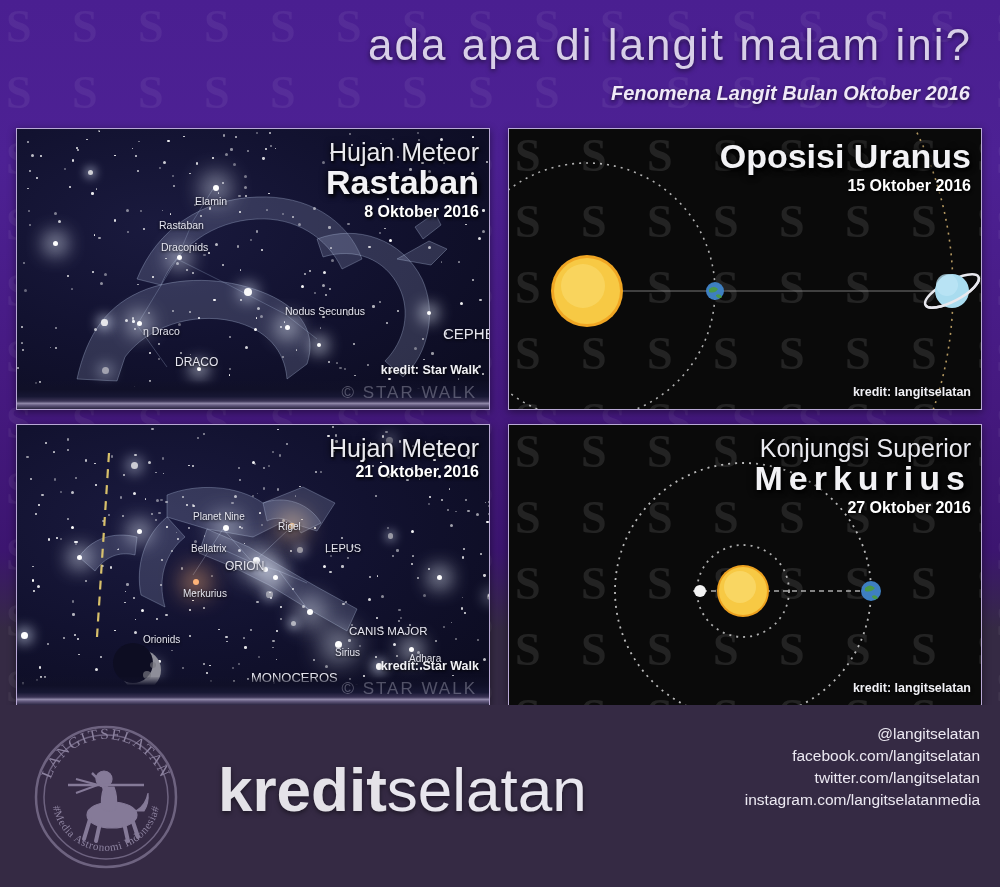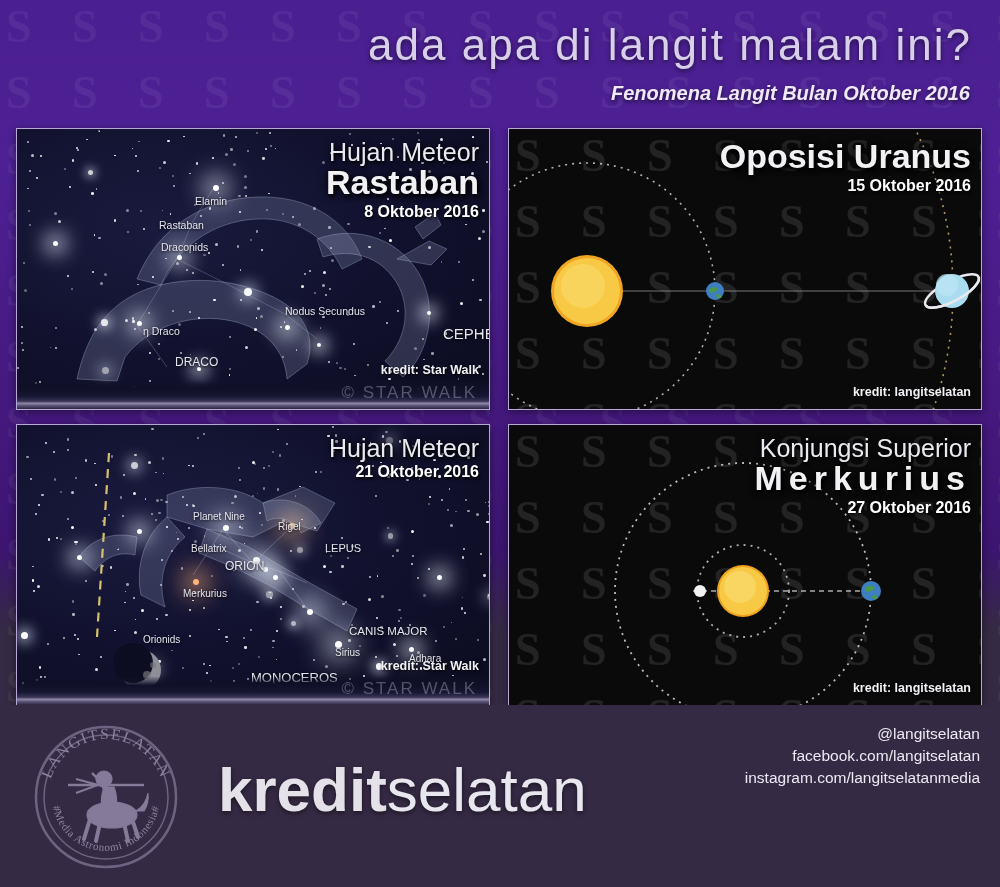--- a/index.html
+++ b/index.html
@@ -1159,16 +1159,17 @@
         <path d="M60,50 q14,12 14,26" stroke-width="2.5" fill="none"></path>
         <path d="M44,56 L66,62 L44,70" stroke-width="2" fill="none"></path>
       </g>
     </svg>
     <div class="brand">
       <span class="b1">kredit</span><span class="b2">selatan</span>
     </div>
     <div class="contact">
       <div class="c-line">@langitselatan</div>
       <div class="c-line">facebook.com/langitselatan</div>
+      <div class="c-line">twitter.com/langitselatan</div>
       <div class="c-line">instagram.com/langitselatanmedia</div>
     </div>
   </div>
 </div>
 
 </body></html>

